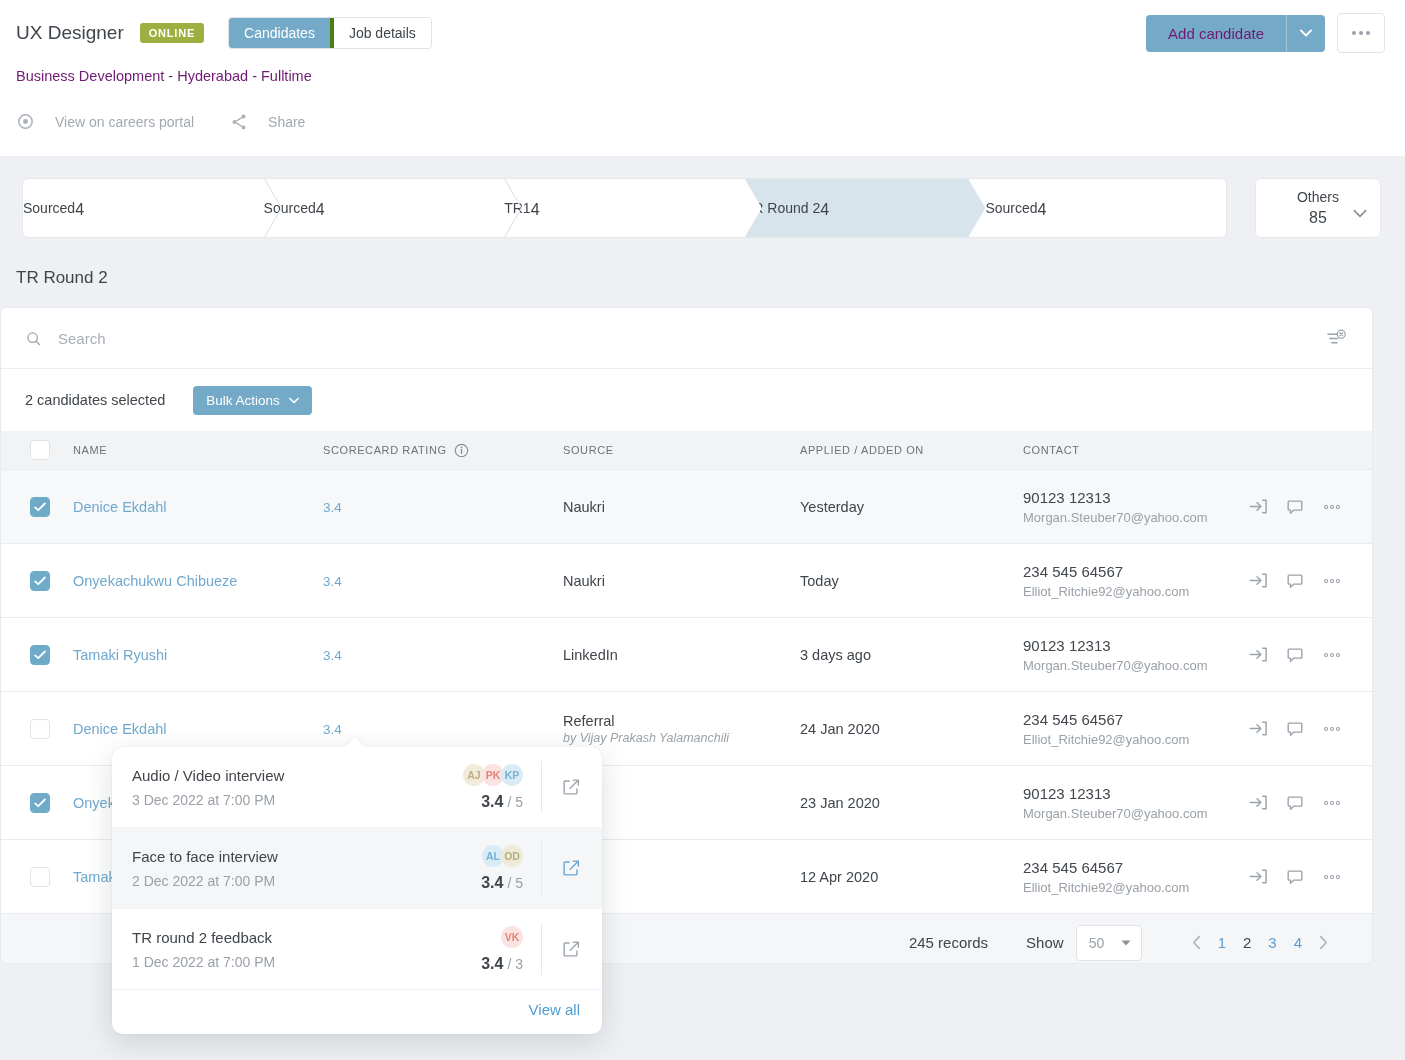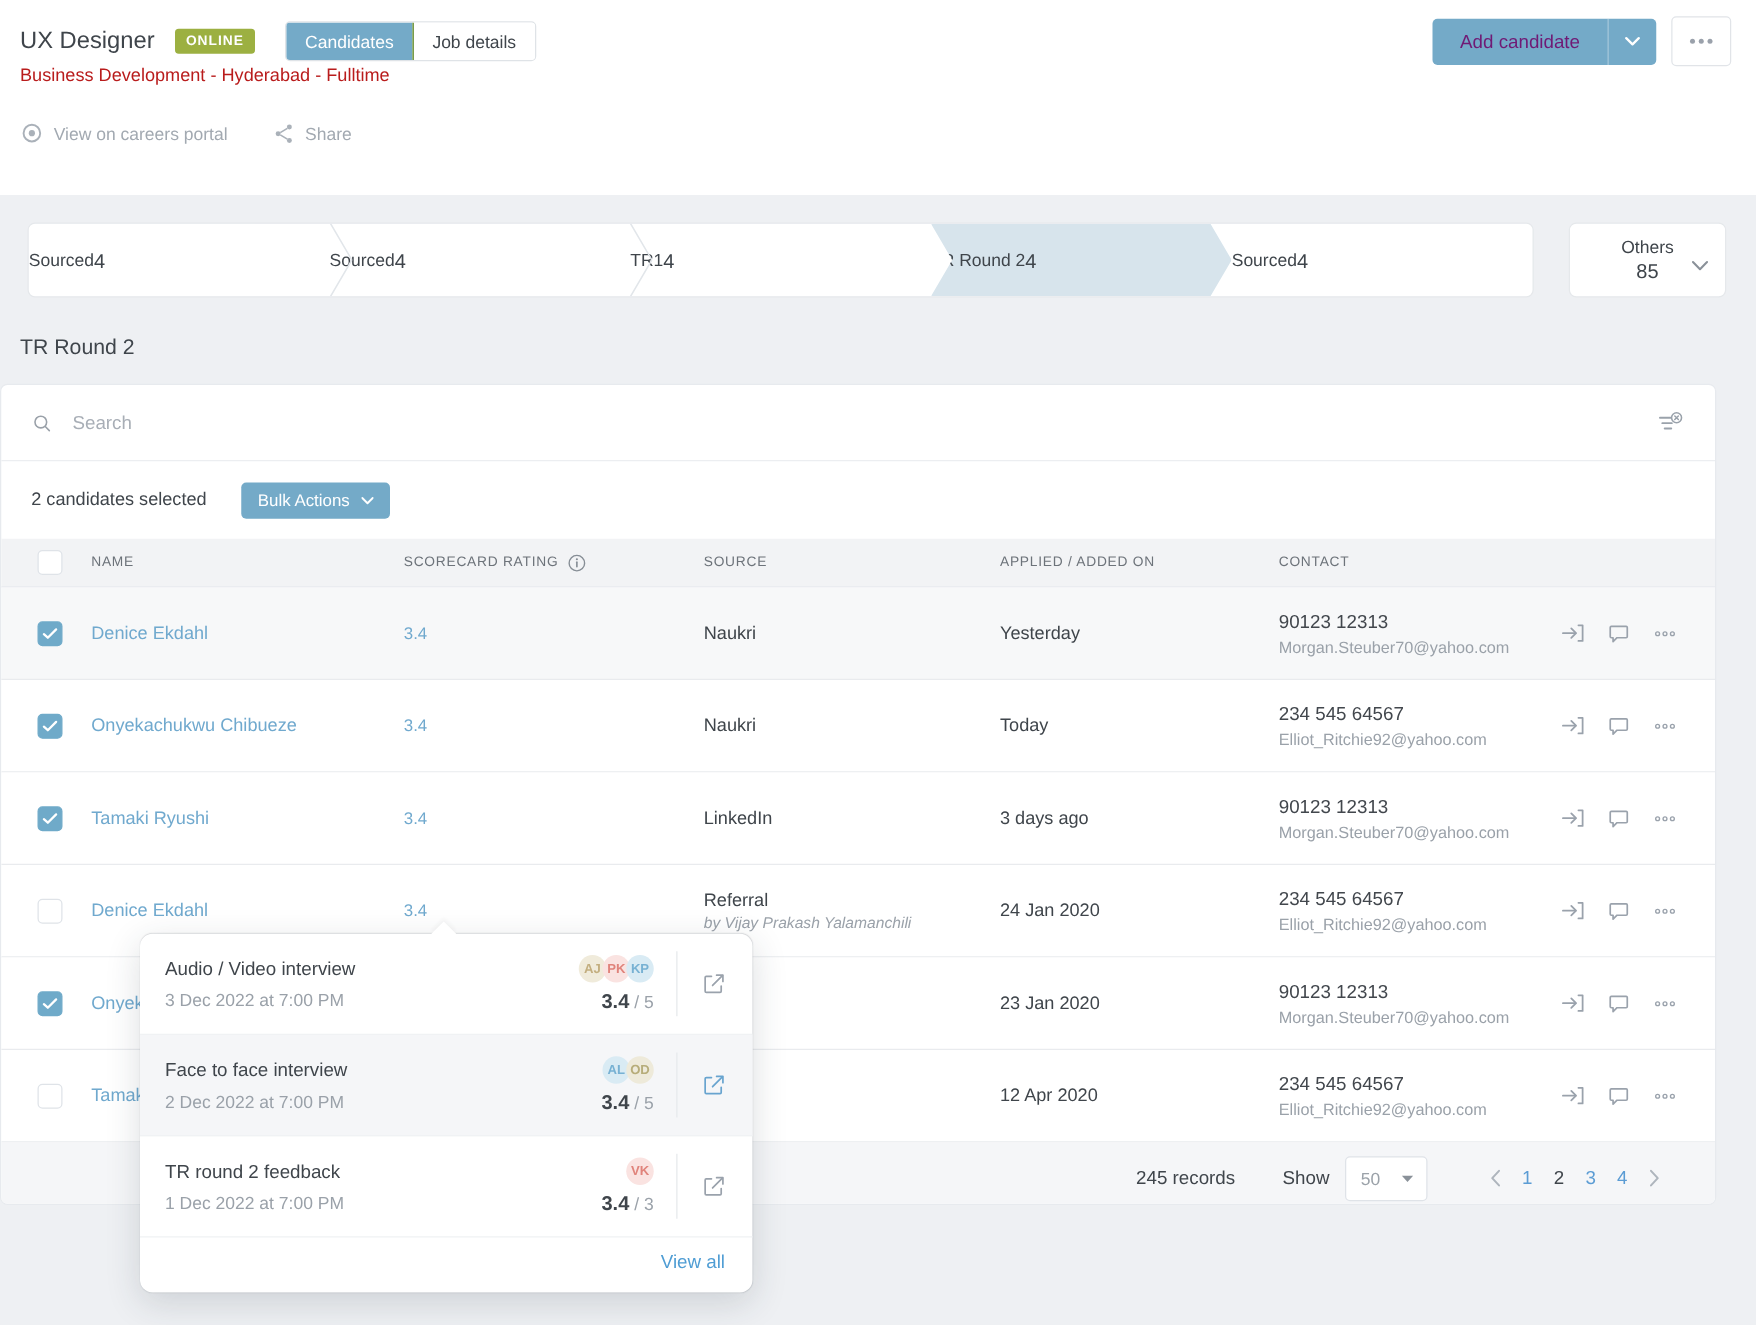--- a/index.html
+++ b/index.html
@@ -7,30 +7,30 @@
   .canvas{position:relative;width:1405px;height:1060px;background:#eef0f3;overflow:hidden;}
 
   
   .top{position:absolute;top:0;left:0;width:100%;height:156px;background:#ffffff;}
   .title-row{display:flex;align-items:center;padding:13px 20px 0 16px;}
   .page-title{font-size:19px;font-weight:500;color:#3f454b;}
   .badge{margin-left:16px;background:#9cb041;color:#fff;font-size:11px;font-weight:bold;letter-spacing:.8px;padding:4px 9px;border-radius:3px;}
   .tabs{margin-left:24px;display:flex;border:1px solid #dfe3e7;border-radius:4px;overflow:hidden;font-size:14px;}
   .tab{padding:7px 15px;background:#fff;color:#3f454b;cursor:pointer;}
   .tab.active{background:#74aac8;color:#fff;}
-  .tab:not(.active){border-left:1px solid #4d7c0f;}
+  .tab:not(.active){border-left:4px solid #4d7c0f;}
   .top-actions{margin-left:auto;display:flex;gap:12px;align-items:center;}
   .add-btn{display:flex;background:#74aac8;color:#701a75;border-radius:4px;overflow:hidden;font-size:15px;cursor:pointer;margin-left:48px;}
   .add-main{padding:10px 22px;}
   .add-caret{width:38px;display:flex;align-items:center;justify-content:center;border-left:1px solid rgba(255,255,255,.35);}
   .more-btn{width:46px;height:38px;border:1px solid #e1e4e8;border-radius:4px;background:#fff;display:flex;align-items:center;justify-content:center;gap:3px;cursor:pointer;}
   .more-btn i{width:4px;height:4px;border-radius:50%;background:#9aa1ab;display:block;}
-  .subtitle{padding:0 16px;font-size:14.5px;color:#b91c1c;}
+  .subtitle{padding:0 16px;margin-top:15px;font-size:14.5px;color:#701a75;}
   .links-row{display:flex;align-items:center;gap:36px;padding:0 16px;margin-top:28px;color:#a2a9b1;font-size:14px;}
-  .hlink{display:flex;align-items:center;gap:8px;cursor:pointer;color:#a2a9b1;}
+  .hlink{display:flex;align-items:center;gap:20px;cursor:pointer;color:#a2a9b1;}
   .hlink svg{color:#aab1b9;}
 
   
   .pipeline{position:absolute;top:178px;left:22px;width:1205px;height:60px;background:#fff;border:1px solid #e5e8eb;border-radius:6px;display:flex;box-sizing:border-box;}
   .stage{flex:1;position:relative;display:flex;flex-direction:row;align-items:center;cursor:pointer;}
   .stage .lbl{font-size:14px;color:#3f454b;}
   .stage .cnt{font-size:16px;color:#3f454b;margin-top:4px;}
   .stage .sep{position:absolute;top:0;right:-18px;z-index:2;}
   .stage.nosep .sep,.stage.active .sep,.stage:last-child .sep{display:none;}
   .stage.active{background:#d7e4ec;clip-path:polygon(0 0, calc(100% - 17px) 0, 100% 50%, calc(100% - 17px) 100%, 0 100%, 17px 50%);}

